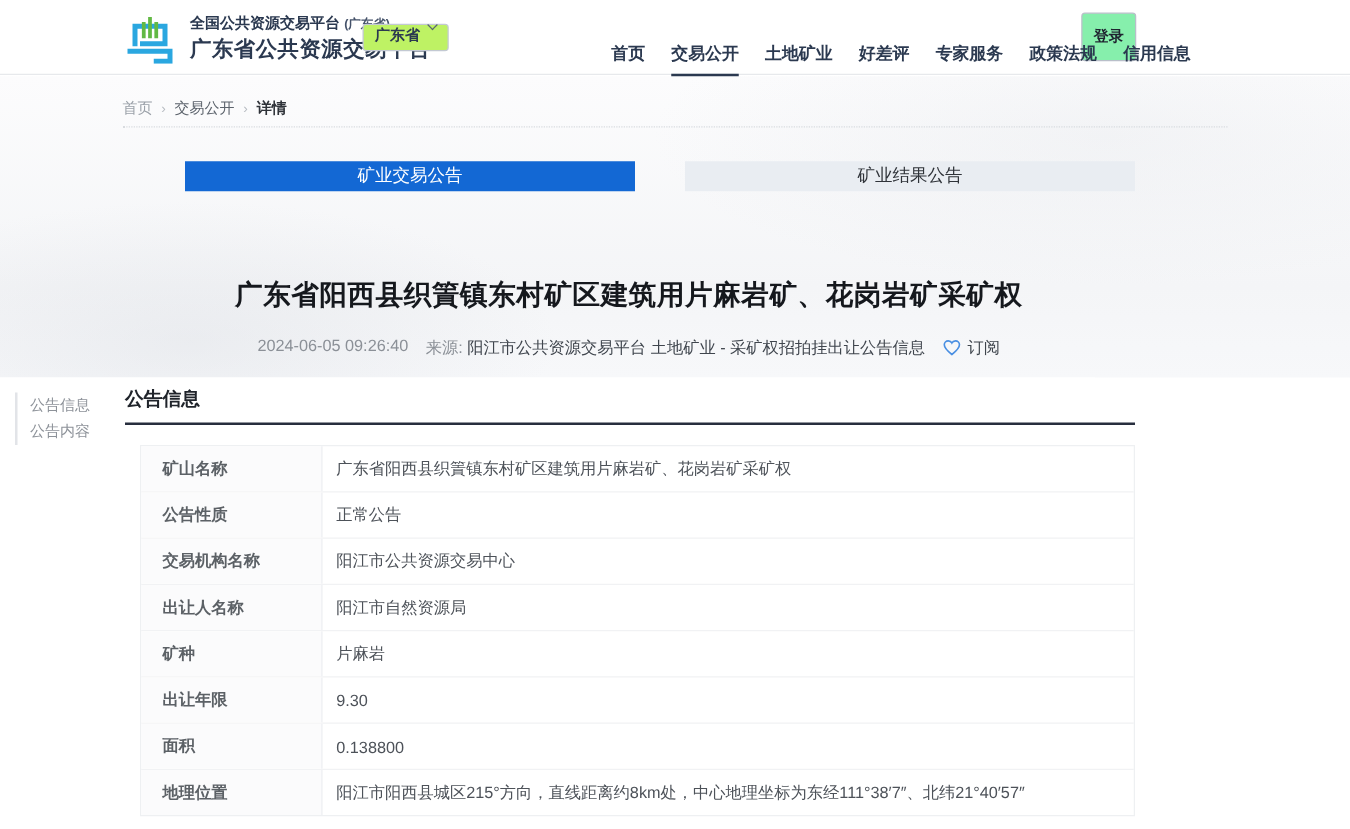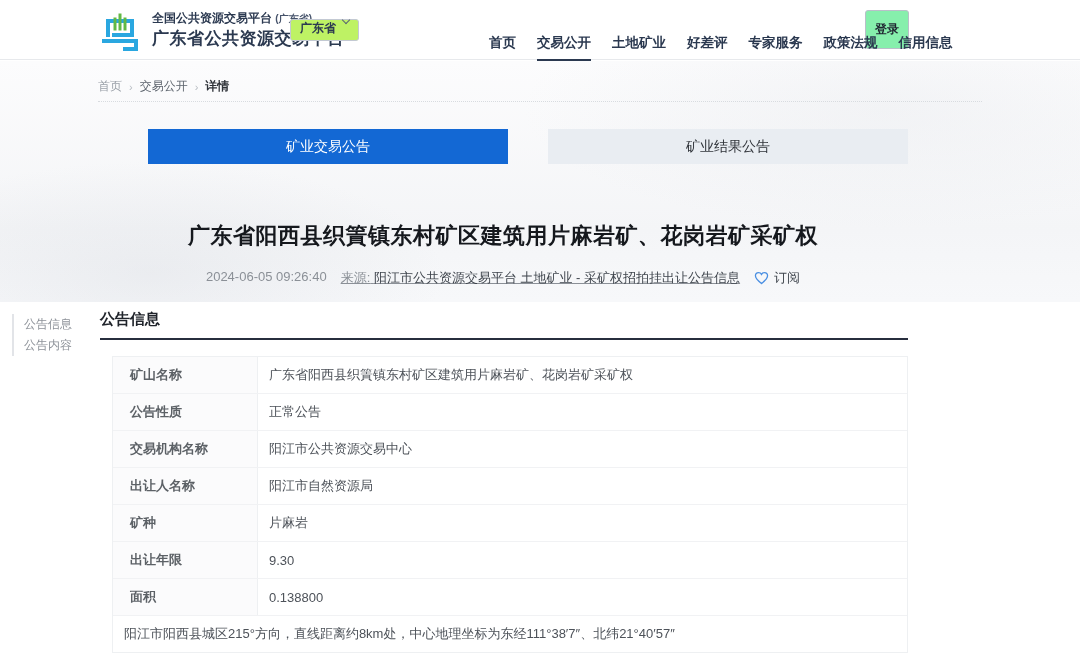--- a/index.html
+++ b/index.html
@@ -35,31 +35,31 @@
       radial-gradient(ellipse 520px 170px at 82% 20%, rgba(214,218,224,.22), transparent 70%),
       linear-gradient(180deg,#fcfcfd 0%, #f4f5f7 70%, #f7f8fa 100%); }
   .breadcrumb { position:absolute; left:98px; top:17px; display:flex; align-items:center; gap:7px; font-size:12px; }
   .crumb-0 { color:#9aa0a8; cursor:pointer; }
   .crumb-1 { color:#5d646d; cursor:pointer; }
   .crumb-2 { color:#2f3339; font-weight:bold; }
   .crumb-sep { color:#b7bcc2; font-size:11px; }
   .crumb-rule { position:absolute; left:98px; top:40px; width:884px; border-top:1px dotted #d8dbdf; }
 
   .tabs { position:absolute; left:108px; top:68px; width:800px; height:38px; display:flex; }
-  .tab { width:50%; height:35px; display:flex; align-items:center; justify-content:center;
+  .tab { width:50%; height:24px; display:flex; align-items:center; justify-content:center;
     font-size:14px; cursor:pointer;margin-left:40px; }
   .tab.active { background:#1368d4; color:#ffffff; }
   .tab.inactive { background:#e9edf2; color:#2f3339; }
 
   .article-title { position:absolute; left:98px; top:160px; width:810px; text-align:center;
     font-size:22px; font-weight:bold; color:#15181d; letter-spacing:.5px; }
   .article-meta { position:absolute; left:98px; top:208px; width:810px;
     display:flex; justify-content:center; align-items:flex-start; gap:14px; font-size:13px; }
   .meta-date { color:#8b9097; }
-  .meta-source { color:#8b9097;text-decoration:underline; }
+  .meta-source { color:#8b9097; }
   .meta-source .src-val { color:#3f454d; }
   .subscribe { display:flex; align-items:center; gap:5px; cursor:pointer; }
   .heart { width:15px; height:14px; display:inline-block; }
   .subscribe-label { color:#3f454d; }
 
   
   .content { position:absolute; left:0; top:302px; width:876px; height:361px; background:#fff; }
   .anchor-nav { position:absolute; left:12px; top:12px; border-left:2px solid #e2e4e8; padding-left:10px; }
   .anchor-item { font-size:12px; color:#8d9299; line-height:21px; cursor:pointer; white-space:nowrap; }
 
@@ -190,19 +190,20 @@
             <div class="cell-label">出让年限</div>
             <div class="cell-value">9.30</div>
           </div>
 
           <div class="info-row">
             <div class="cell-label">面积</div>
             <div class="cell-value">0.138800</div>
           </div>
 
           <div class="info-row">
+            <div class="cell-label">地理位置</div>
             <div class="cell-value">阳江市阳西县城区215°方向，直线距离约8km处，中心地理坐标为东经111°38′7″、北纬21°40′57″</div>
           </div>
         </div>
     </div>
   </div>
 
 </div>
 
 </body></html>

